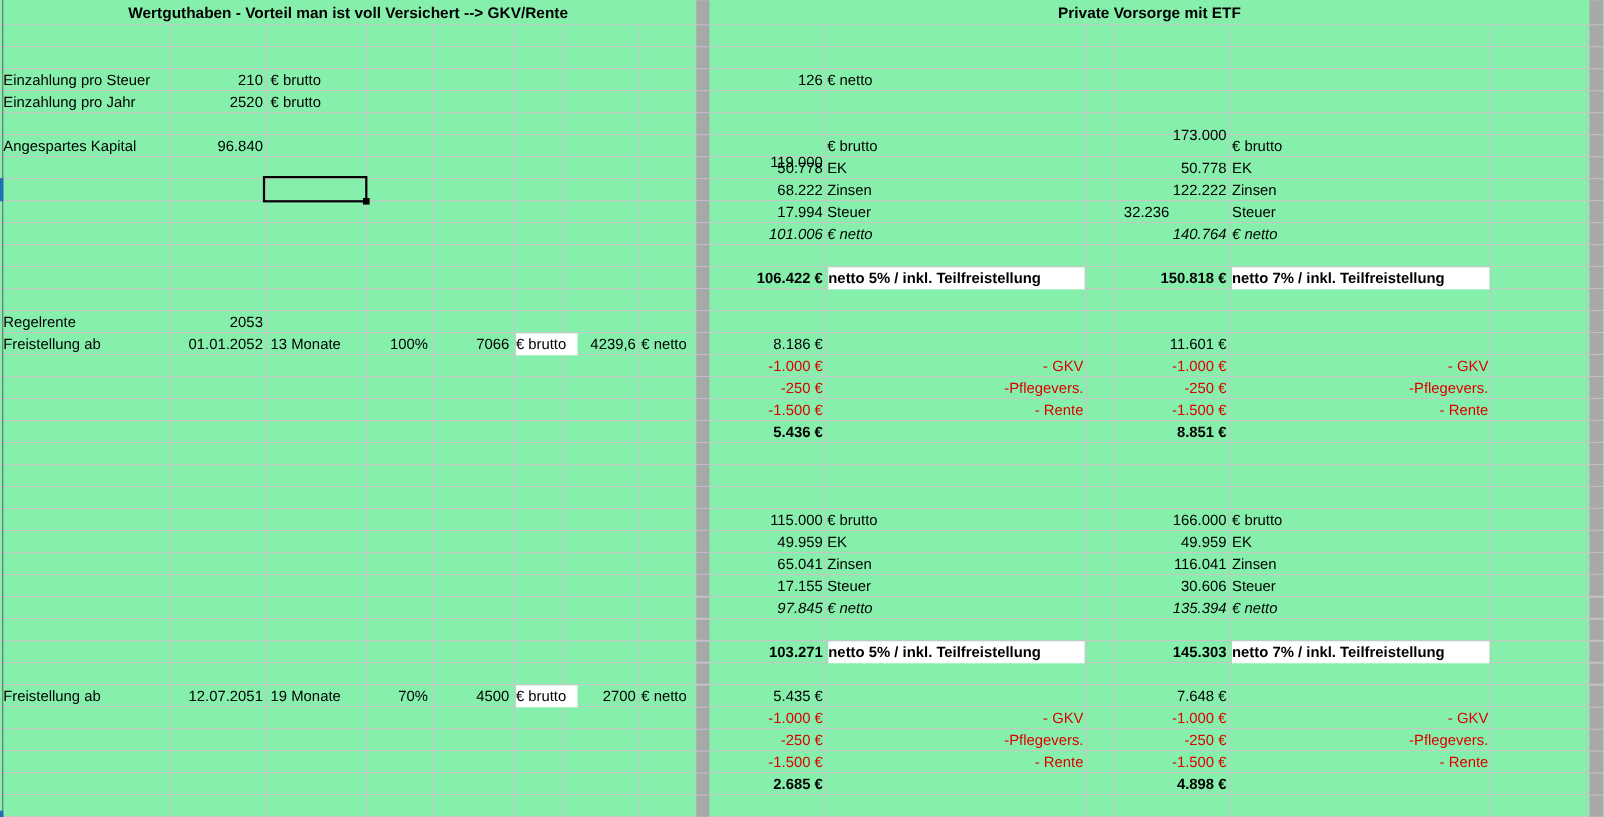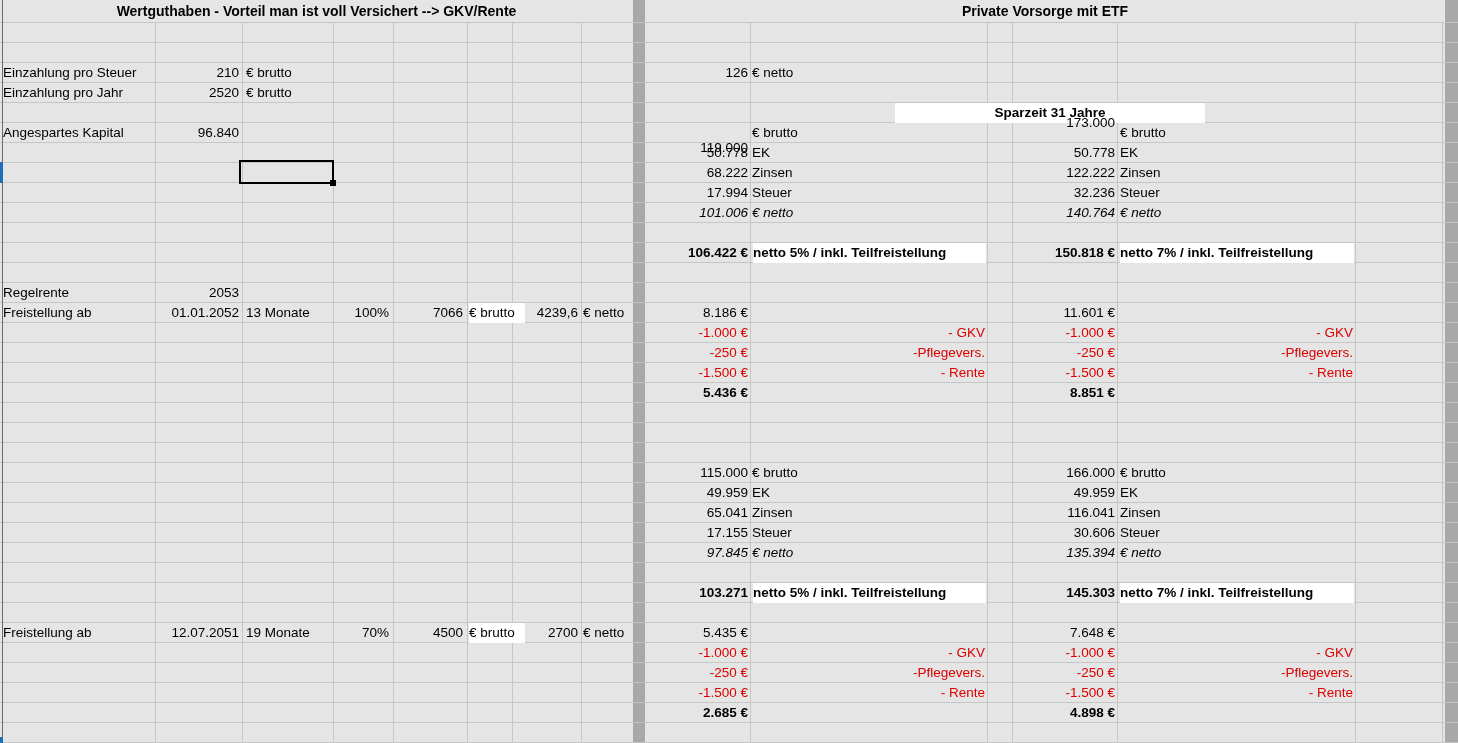--- a/index.html
+++ b/index.html
@@ -1,16 +1,16 @@
 <!DOCTYPE html>
 <html><head>
 <meta charset="utf-8">
 <style>
   html,body{margin:0;padding:0;background:#fff;}
-  .sheet{position:relative;width:1458px;height:743px;background:#e5e5e5;
+  .sheet{position:relative;width:1458px;height:743px;background:#86efac;
          font-family:"Liberation Sans",sans-serif;font-size:13.5px;color:#000;overflow:hidden;}
   .hlines{position:absolute;left:0;right:0;top:22px;bottom:0;z-index:0;
           background:repeating-linear-gradient(to bottom,#c6c6c6 0 1px,transparent 1px 20px);}
   .vline{position:absolute;top:23px;bottom:0;width:1px;background:#c6c6c6;z-index:1;}
   .edge{position:absolute;top:0;bottom:0;left:2px;width:1px;background:#6a6a6a;z-index:3;}
   .cell{position:absolute;height:20px;line-height:20px;white-space:nowrap;z-index:2;}
   .r{text-align:right}.c{text-align:center}.b{font-weight:bold}.i{font-style:italic}
   .red{color:#dd0000}.bg{background:#fff}
   .t14{font-size:14px;height:23px;line-height:23px;}
   .grayband{position:absolute;top:0;bottom:0;z-index:3;
@@ -74,40 +74,39 @@
   <div class="cell r" style="left:393px;top:623px;width:70px">4500</div>
   <div class="cell bg" style="left:469px;top:623px;width:56px">€ brutto</div>
   <div class="cell r" style="left:512px;top:623px;width:66px">2700</div>
   <div class="cell" style="left:583px;top:623px;width:48px">€ netto</div>
 
   <div class="cell t14 c b" style="left:645px;top:0;width:800px">Private Vorsorge mit ETF</div>
 
   <div class="cell r" style="left:645px;top:63px;width:103px">126</div>
   <div class="cell" style="left:752px;top:63px;width:120px">€ netto</div>
 
-  <div class="cell c b bg" style="left:895px;top:103px;width:310px">Sparzeit 31 Jahre</div>
 
   <div class="cell r" style="left:645px;top:138px;width:103px">119.000</div>
   <div class="cell" style="left:752px;top:123px;width:150px">€ brutto</div>
   <div class="cell r" style="left:645px;top:143px;width:103px">50.778</div>
   <div class="cell" style="left:752px;top:143px;width:150px">EK</div>
   <div class="cell r" style="left:645px;top:163px;width:103px">68.222</div>
   <div class="cell" style="left:752px;top:163px;width:150px">Zinsen</div>
   <div class="cell r" style="left:645px;top:183px;width:103px">17.994</div>
   <div class="cell" style="left:752px;top:183px;width:150px">Steuer</div>
   <div class="cell r i" style="left:645px;top:203px;width:103px">101.006</div>
   <div class="cell i" style="left:752px;top:203px;width:150px">€ netto</div>
 
   <div class="cell r" style="left:1012px;top:113px;width:103px">173.000</div>
   <div class="cell" style="left:1120px;top:123px;width:150px">€ brutto</div>
   <div class="cell r" style="left:1012px;top:143px;width:103px">50.778</div>
   <div class="cell" style="left:1120px;top:143px;width:150px">EK</div>
   <div class="cell r" style="left:1012px;top:163px;width:103px">122.222</div>
   <div class="cell" style="left:1120px;top:163px;width:150px">Zinsen</div>
-  <div class="cell r" style="left:1012px;top:183px;width:103px">32.236</div>
+  <div class="cell r" style="left:960px;top:183px;width:103px">32.236</div>
   <div class="cell" style="left:1120px;top:183px;width:150px">Steuer</div>
   <div class="cell r i" style="left:1012px;top:203px;width:103px">140.764</div>
   <div class="cell i" style="left:1120px;top:203px;width:150px">€ netto</div>
 
   <div class="cell r b" style="left:645px;top:243px;width:103px">106.422 €</div>
   <div class="cell b bg" style="left:753px;top:243px;width:233px">netto 5% / inkl. Teilfreistellung</div>
   <div class="cell r b" style="left:1012px;top:243px;width:103px">150.818 €</div>
   <div class="cell b bg" style="left:1120px;top:243px;width:234px">netto 7% / inkl. Teilfreistellung</div>
 
   <div class="cell r" style="left:645px;top:303px;width:103px">8.186 €</div>

